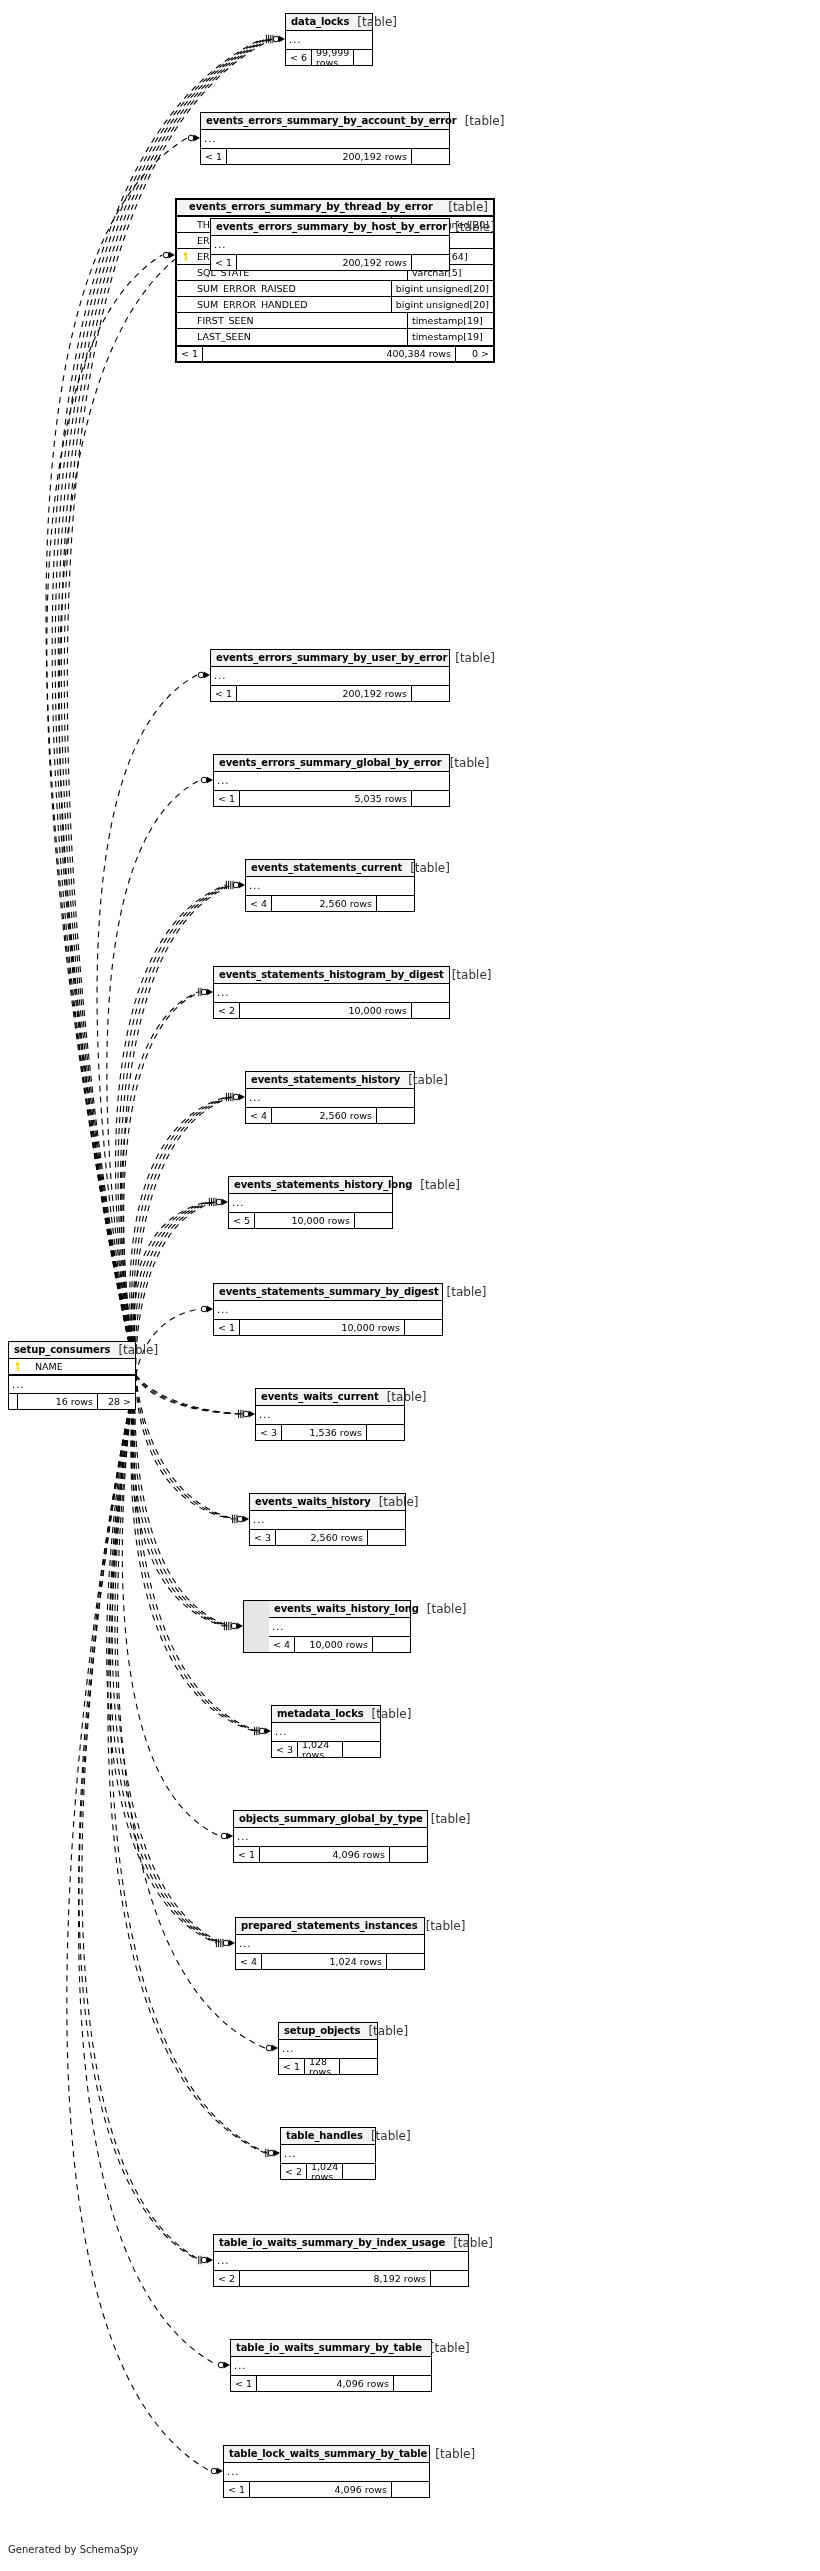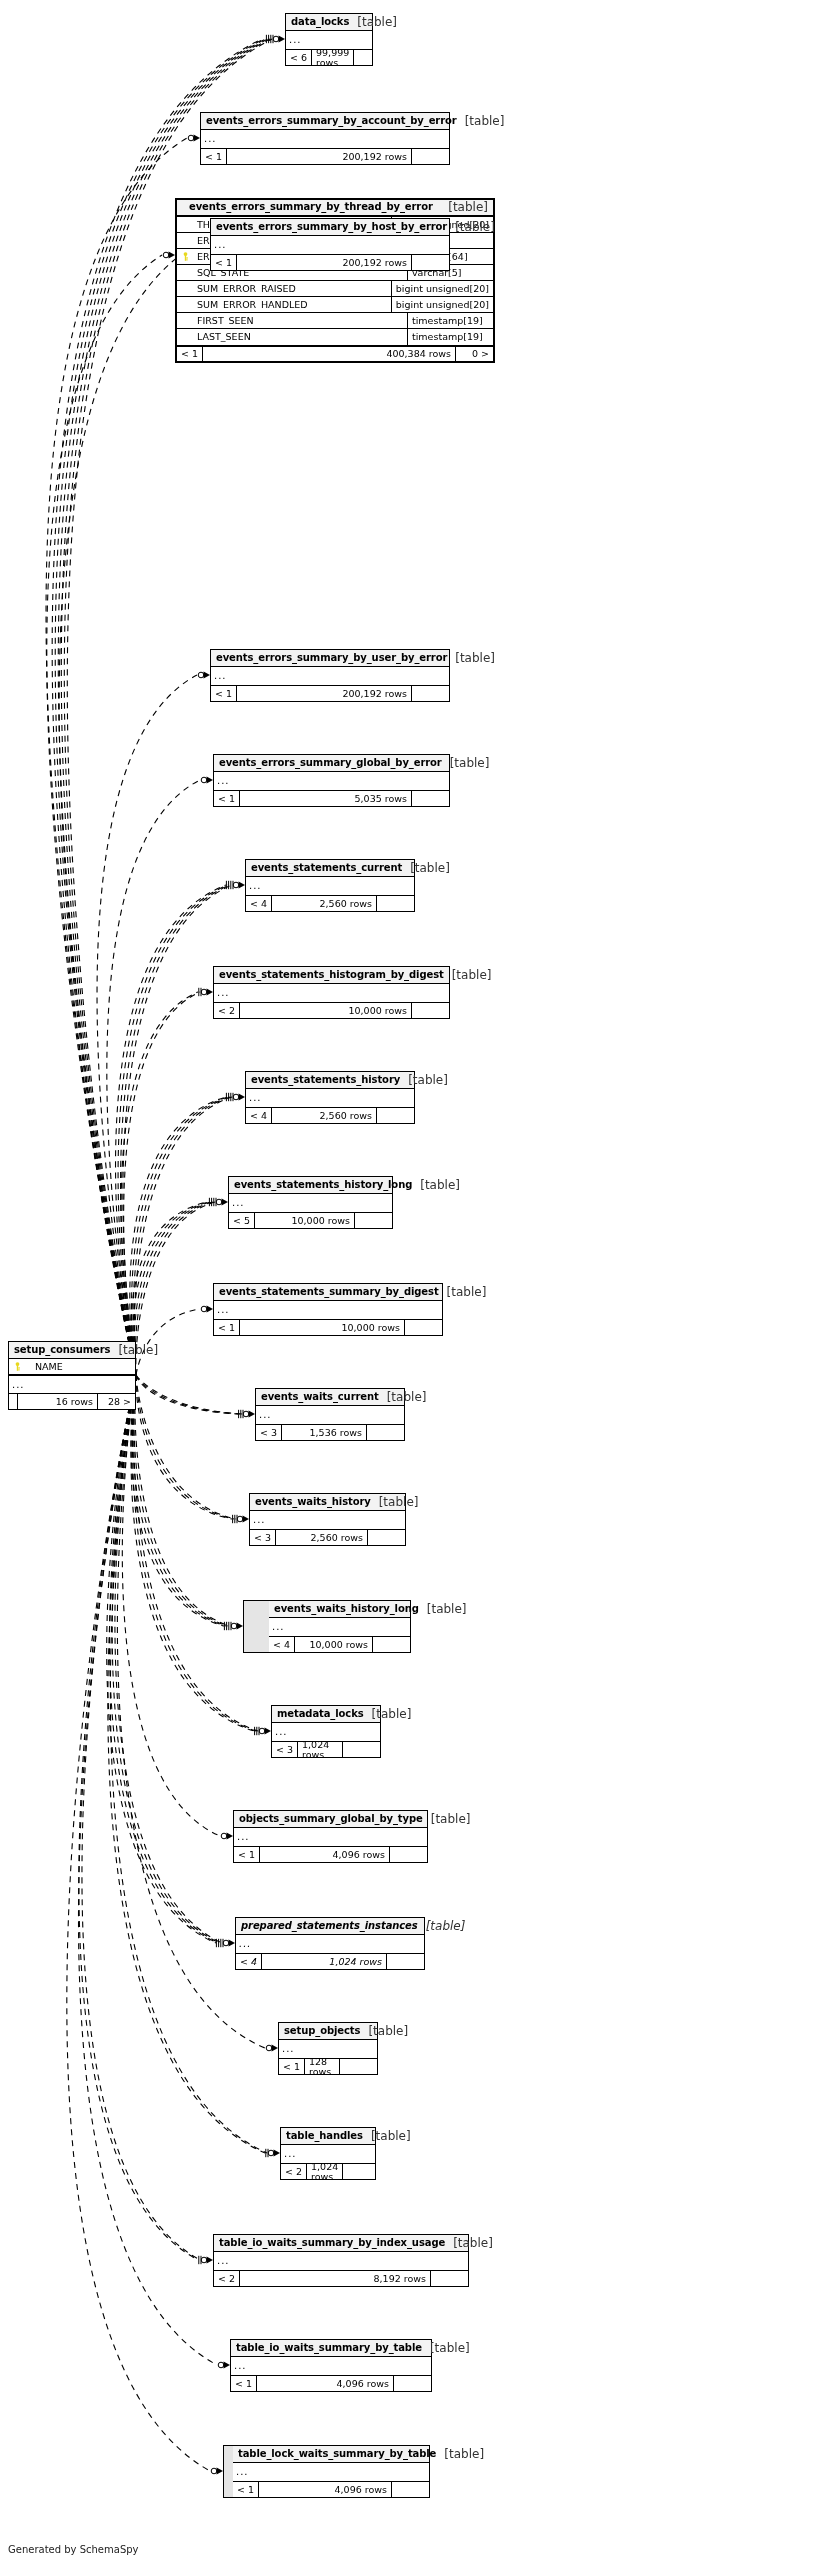--- a/index.html
+++ b/index.html
@@ -648,21 +648,21 @@
         </div>
         <div class="tbl-body">
           <div class="ellipsis-row">...</div>
         </div>
         <div class="tbl-footer">
           <div class="ft-left">&lt; 1</div>
           <div class="ft-mid">4,096 rows</div>
           <div class="ft-right"></div>
         </div>
       </div>
-      <div class="table-box" style="left: 235px; top: 1917px; width: 190px; font-style: italic;">
+      <div class="table-box" style="left: 235px; top: 1917px; width: 190px;">
         <div class="tbl-header">
           <span class="tbl-name">prepared_statements_instances</span>
           <span class="tbl-kind">[table]</span>
         </div>
         <div class="tbl-body">
           <div class="ellipsis-row">...</div>
         </div>
         <div class="tbl-footer">
           <div class="ft-left">&lt; 4</div>
           <div class="ft-mid">1,024 rows</div>
@@ -718,21 +718,21 @@
         </div>
         <div class="tbl-body">
           <div class="ellipsis-row">...</div>
         </div>
         <div class="tbl-footer">
           <div class="ft-left">&lt; 1</div>
           <div class="ft-mid">4,096 rows</div>
           <div class="ft-right"></div>
         </div>
       </div>
-      <div class="table-box" style="left: 223px; top: 2445px; width: 207px; padding-left: 9px;">
+      <div class="table-box" style="left: 223px; top: 2445px; width: 207px;">
         <div class="tbl-header">
           <span class="tbl-name">table_lock_waits_summary_by_table</span>
           <span class="tbl-kind">[table]</span>
         </div>
         <div class="tbl-body">
           <div class="ellipsis-row">...</div>
         </div>
         <div class="tbl-footer">
           <div class="ft-left">&lt; 1</div>
           <div class="ft-mid">4,096 rows</div>

